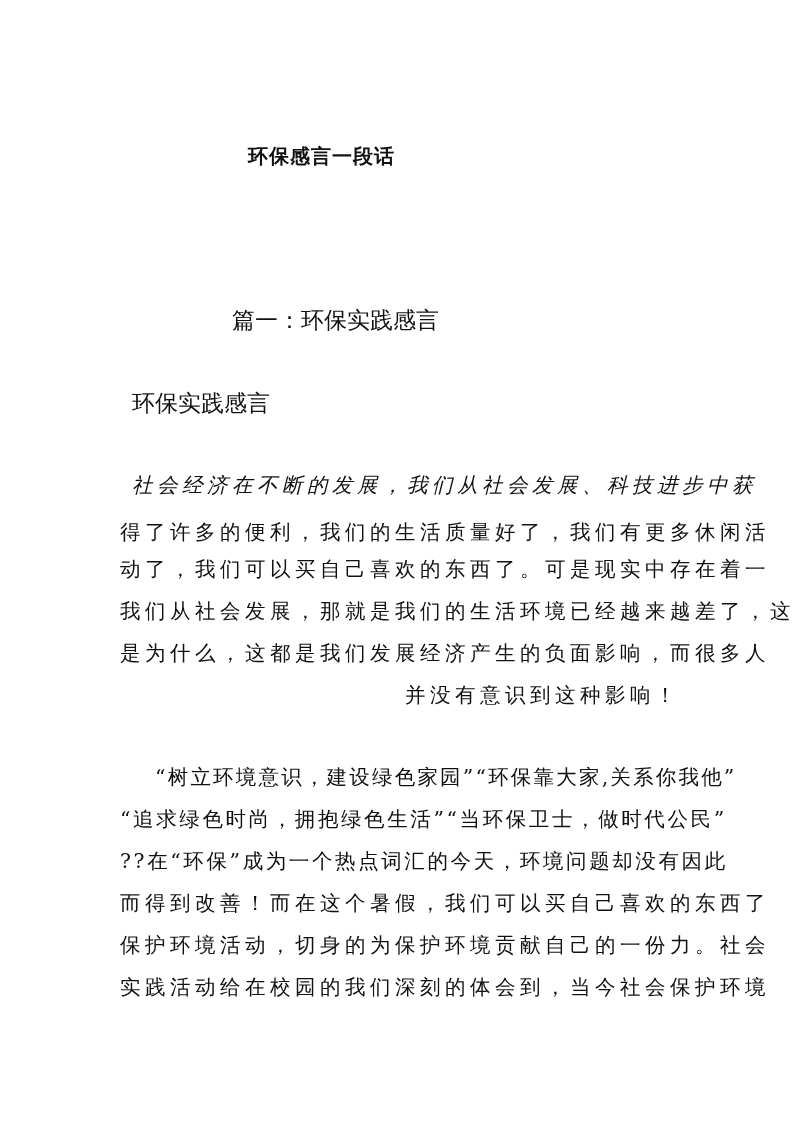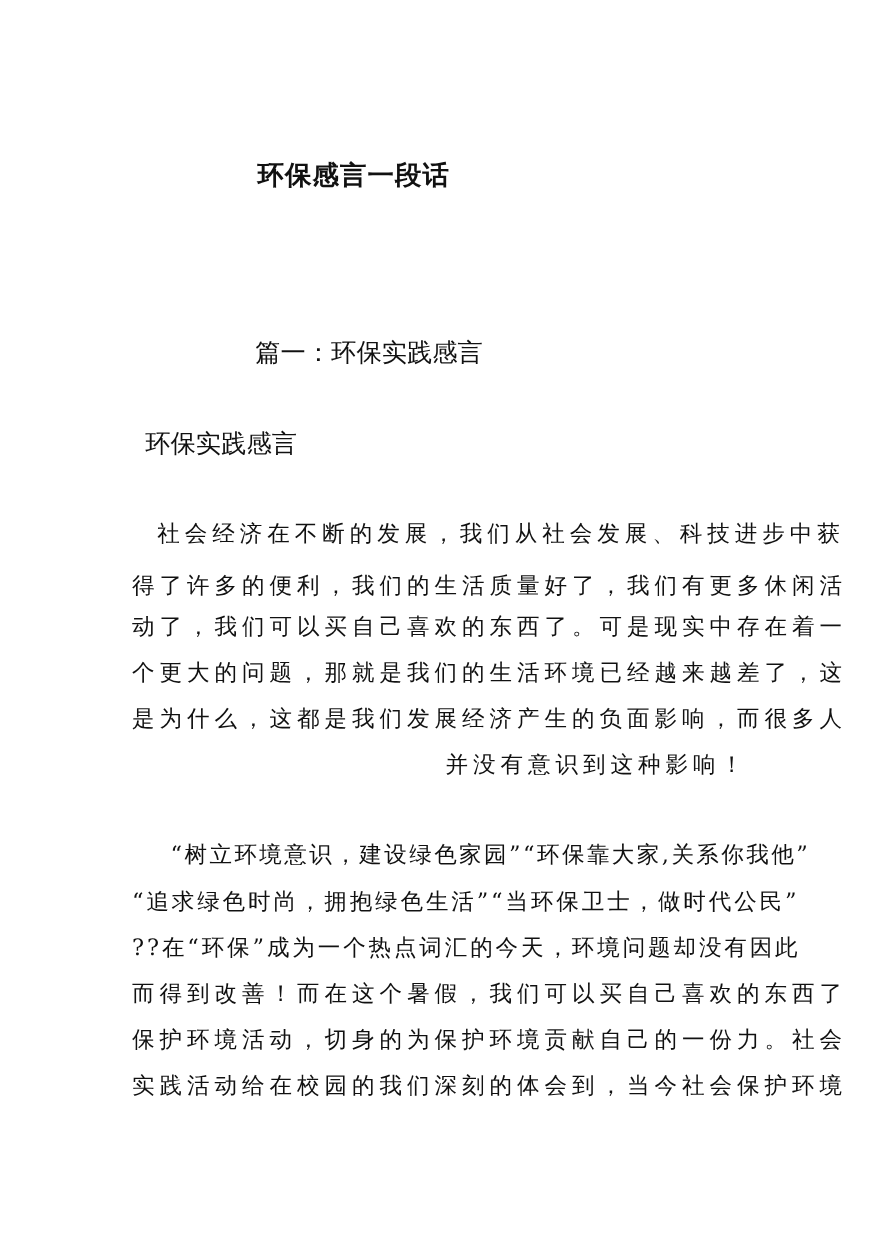--- a/index.html
+++ b/index.html
@@ -1,38 +1,38 @@
 <!DOCTYPE html>
 <html><head>
 <meta charset="utf-8">
 <style>
   html, body { margin: 0; padding: 0; background: #ffffff; }
   body { width: 793px; height: 1122px; position: relative; overflow: hidden; }
   .page { position: absolute; left: 0; top: 0; width: 793px; height: 1122px; background: #ffffff; }
   .t { position: absolute; white-space: nowrap; color: #111111;
        font-family: "DejaVu Serif", "Liberation Serif", serif; }
-  .title { left: 0; width: 643px; text-align: center; top: 143px; font-size: 24px; font-weight: bold; letter-spacing: 1px; }
+  .title { left: 0; width: 643px; text-align: center; top: 143px; font-size: 20px; font-weight: bold; letter-spacing: 1px; }
   .h2 { font-size: 23px; }
   .line { font-size: 20.5px; left: 120px; width: 560px; letter-spacing: 4.5px; }
 </style>
 </head>
 <body>
 
 <div class="page">
   <div class="t title">环保感言一段话</div>
 
   <div class="t h2" style="left:232px; top:305px;">篇一：环保实践感言</div>
 
   <div class="t h2" style="left:132px; top:388px;">环保实践感言</div>
 
   <div>
-    <div class="t line" style="left:143px; top:471px;">社会经济在不断的发展，我们从社会发展、科技进步中获</div>
+    <div class="t line" style="left:132px; top:471px;font-style:italic;">社会经济在不断的发展，我们从社会发展、科技进步中获</div>
     <div class="t line" style="top:518px;">得了许多的便利，我们的生活质量好了，我们有更多休闲活</div>
     <div class="t line" style="top:555px;text-align:center;">动了，我们可以买自己喜欢的东西了。可是现实中存在着一</div>
-    <div class="t line" style="top:597px;">个更大的问题，那就是我们的生活环境已经越来越差了，这</div>
+    <div class="t line" style="top:597px;">我们从社会发展，那就是我们的生活环境已经越来越差了，这</div>
     <div class="t line" style="top:639px;">是为什么，这都是我们发展经济产生的负面影响，而很多人</div>
     <div class="t line" style="top:681px;text-align:right;">并没有意识到这种影响！</div>
   </div>
 
   <div>
     <div class="t line" style="left:131px; top:763px; letter-spacing:2.2px;margin-left:24px;">“树立环境意识，建设绿色家园”“环保靠大家,关系你我他”</div>
     <div class="t line" style="top:805px; letter-spacing:2.6px;">“追求绿色时尚，拥抱绿色生活”“当环保卫士，做时代公民”</div>
     <div class="t line" style="top:847px; letter-spacing:2.6px;">??在“环保”成为一个热点词汇的今天，环境问题却没有因此</div>
     <div class="t line" style="top:889px;">而得到改善！而在这个暑假，我们可以买自己喜欢的东西了</div>
     <div class="t line" style="top:931px;">保护环境活动，切身的为保护环境贡献自己的一份力。社会</div>

